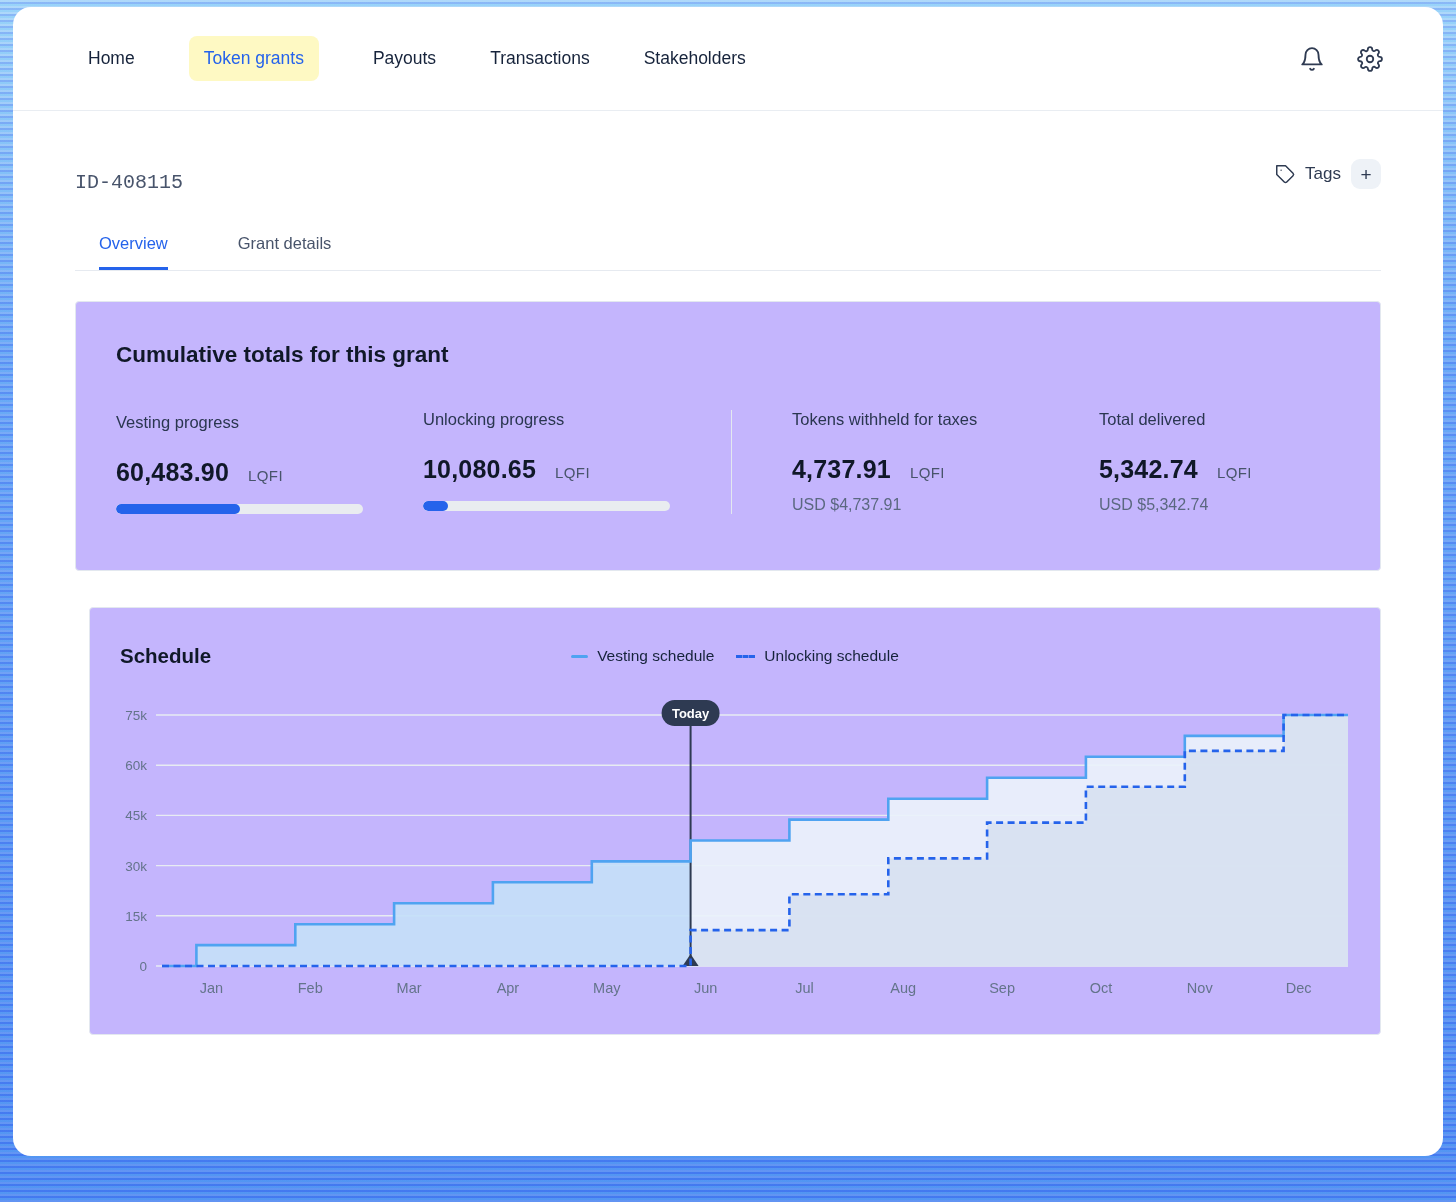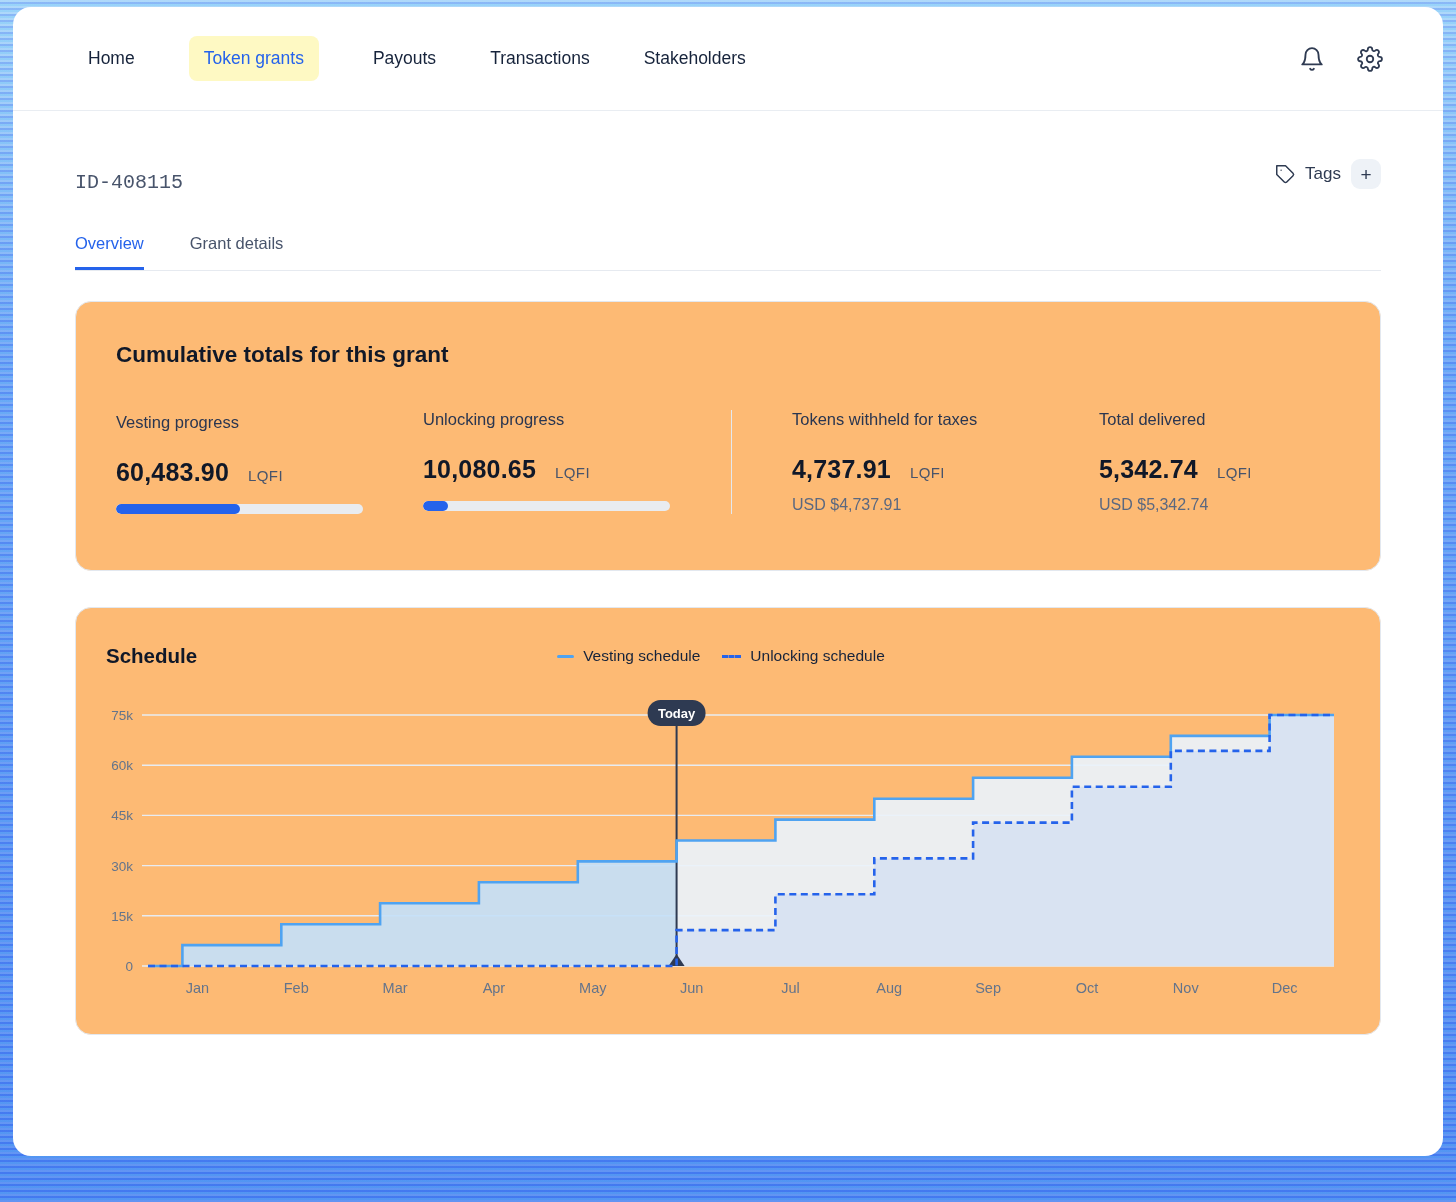--- a/index.html
+++ b/index.html
@@ -40,41 +40,41 @@
   .tags-btn { display:flex; align-items:center; gap:9px; color:#2F3B52; font-size:17px; cursor:pointer; }
   .tags-btn svg { width:21px; height:21px; }
   .add-btn {
     width:30px; height:30px; border:none; background:#EEF2F7; border-radius:9px;
     font-size:19px; color:#2F3B52; cursor:pointer; line-height:1; display:flex; align-items:center; justify-content:center;
     font-family:"Liberation Sans", sans-serif;
   }
 
   
   .tabs { margin-top:40px; display:flex; gap:46px; border-bottom:1.5px solid #E6EAF0; }
-  .tab { font-size:16.5px; color:#48546B; padding-bottom:17px; cursor:pointer; }
+  .tab { font-size:16.5px; color:#48546B; padding-bottom:17px; cursor:pointer;margin-left:24px; }
   .tab.active { color:#2563EB; font-weight:500; box-shadow: inset 0 -3px 0 #2563EB; }
 
   
-  .card { border:1px solid #E3E8EF; border-radius:16px; background:#fdba74; }
+  .card { border:1px solid #E3E8EF; border-radius:4px; background:#c4b5fd; }
   .totals-card { margin-top:30px; padding:40px 40px 56px 40px; }
   .card-title { font-size:22.5px; font-weight:700; color:#101828; }
   .metrics { margin-top:42px; display:flex; align-items:stretch; }
   .metric { display:flex; flex-direction:column; }
   .metric .m-label { font-size:16.5px; color:#2A3650; }
   .value-row { margin-top:26px; display:flex; align-items:baseline; gap:19px; }
   .m-value { font-size:25px; font-weight:700; color:#101828; letter-spacing:.2px; }
   .m-unit { font-size:15px; font-weight:500; color:#48546B; letter-spacing:.4px; }
   .m-usd { margin-top:12px; font-size:16px; color:#5B6880; }
   .progress { margin-top:17px; width:247px; height:10px; border-radius:6px; overflow:hidden; }
   .progress .fill { height:100%; border-radius:6px; }
   .m1 { width:307px;justify-content:flex-end; } .m2 { width:308px; } .m3 { width:307px; }
   .v-divider { width:1px; background:#E3E8EF; margin-right:60px; }
 
   
-  .schedule-card { margin-top:36px; height:428px; padding:36px 0 0 30px; position:relative; }
+  .schedule-card { margin-top:36px; height:428px; padding:36px 0 0 30px; position:relative;margin-left:14px; }
   .schedule-head { display:flex; align-items:center; }
   .schedule-title { font-size:20.5px; font-weight:700; color:#101828; }
   .legend { display:flex; align-items:center; gap:22px; margin-left:360px;justify-content:space-between; }
   .legend-item { display:flex; align-items:center; gap:9px; font-size:15.5px; color:#16233B; }
   .swatch-solid { width:17px; height:3px; border-radius:2px; }
   .swatch-dashed { width:19px; height:0; border-top:3px dashed; }
   .chart-wrap { position:absolute; left:14px; top:75px; width:1272px; height:340px; }
   #chart-svg text { font-family:"Liberation Sans", sans-serif; }
   #chart-svg .tick  { font-size:13.5px; fill:#64748B; }
   #chart-svg .month { font-size:14.5px; fill:#64748B; }

